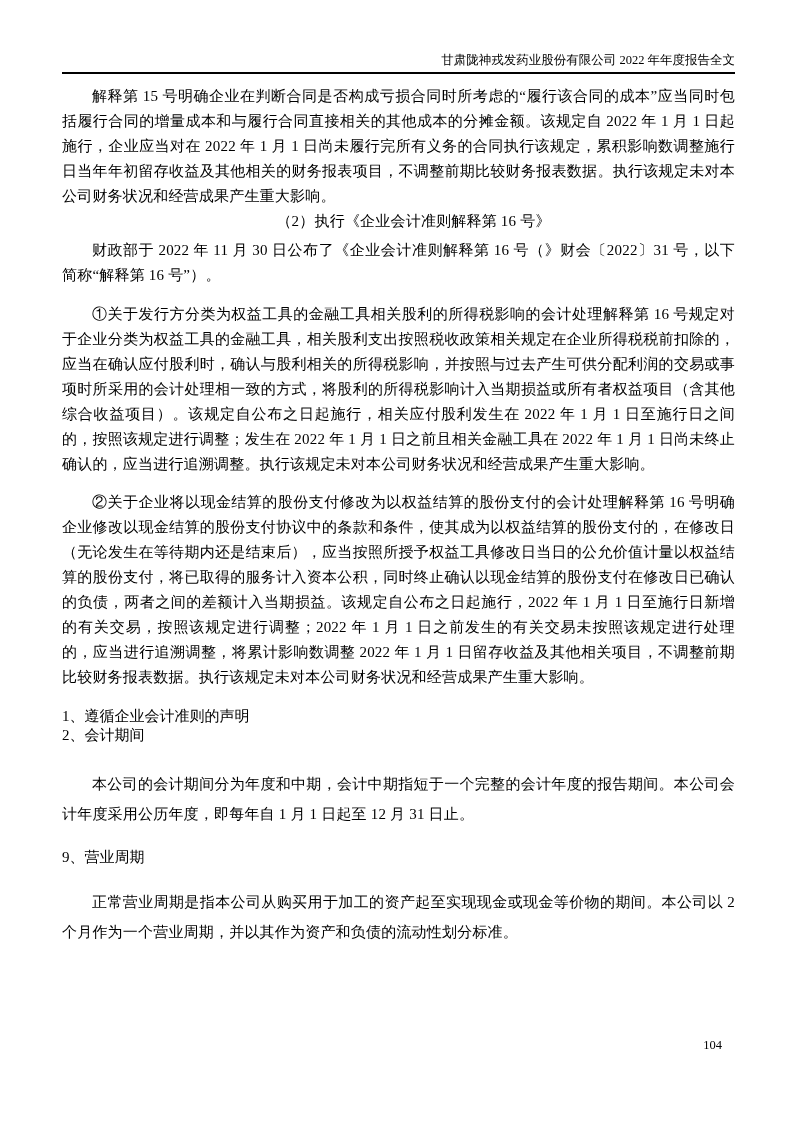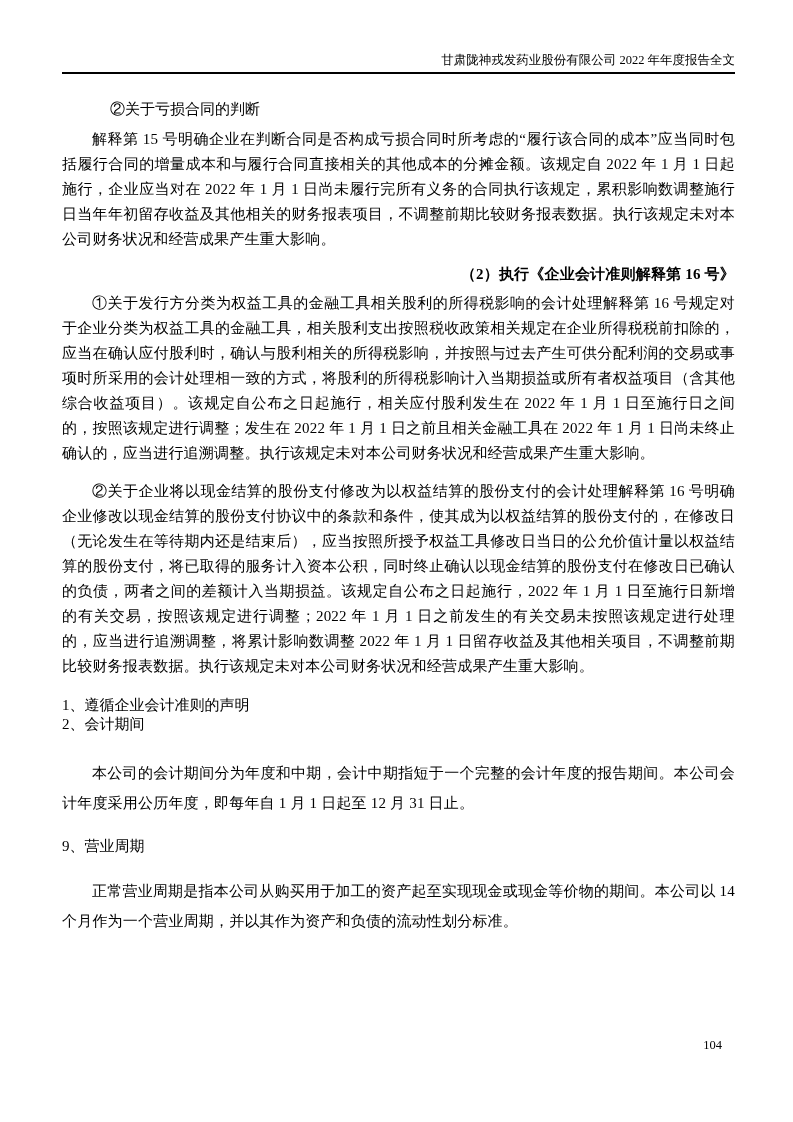--- a/index.html
+++ b/index.html
@@ -39,23 +39,23 @@
     text-indent: 30px;
     letter-spacing: 0.2px;
   }
   .h-sub {
     font-size: 15px;
     line-height: 16px;
     padding-left: 48px;
     margin-top: 27px;
   }
   .p1 { margin-top: 10px; }
-  .h2-line { margin-top: 10px; text-align: right; font-weight: bold; }
+  .h2-line { text-align: center; }
   .p2 { margin-top: 4px; }
-  .p3 { margin-top: 4px; }
+  .p3 { margin-top: 14px; }
   .p4 { margin-top: 13px; }
   .p5 { margin-top: 10px; text-indent: 45px; text-align: left; }
   
   .sec-h {
     font-size: 15px;
     line-height: 17px;
     font-weight: normal;
   }
   .s1h { margin-top: 18px; }
   .s2h { margin-top: 2px; }
@@ -78,39 +78,39 @@
 </head>
 <body>
 
 <div class="page">
   <div class="content">
 
     <div class="page-header">
       <div class="header-text">甘肃陇神戎发药业股份有限公司 2022 年年度报告全文</div>
     </div>
 
-    <div class="h-sub">②关于亏损合同的判断</div>
 
     <p class="para p1">解释第 15 号明确企业在判断合同是否构成亏损合同时所考虑的“履行该合同的成本”应当同时包括履行合同的增量成本和与履行合同直接相关的其他成本的分摊金额。该规定自 2022 年 1 月 1 日起施行，企业应当对在 2022 年 1 月 1 日尚未履行完所有义务的合同执行该规定，累积影响数调整施行日当年年初留存收益及其他相关的财务报表项目，不调整前期比较财务报表数据。执行该规定未对本公司财务状况和经营成果产生重大影响。</p>
 
     <p class="para h2-line">（2）执行《企业会计准则解释第 16 号》</p>
 
+    <p class="para p2">财政部于 2022 年 11 月 30 日公布了《企业会计准则解释第 16 号（》财会〔2022〕31 号，以下简称“解释第 16 号”）。</p>
 
     <p class="para p3">①关于发行方分类为权益工具的金融工具相关股利的所得税影响的会计处理解释第 16 号规定对于企业分类为权益工具的金融工具，相关股利支出按照税收政策相关规定在企业所得税税前扣除的，应当在确认应付股利时，确认与股利相关的所得税影响，并按照与过去产生可供分配利润的交易或事项时所采用的会计处理相一致的方式，将股利的所得税影响计入当期损益或所有者权益项目（含其他综合收益项目）。该规定自公布之日起施行，相关应付股利发生在 2022 年 1 月 1 日至施行日之间的，按照该规定进行调整；发生在 2022 年 1 月 1 日之前且相关金融工具在 2022 年 1 月 1 日尚未终止确认的，应当进行追溯调整。执行该规定未对本公司财务状况和经营成果产生重大影响。</p>
 
     <p class="para p4">②关于企业将以现金结算的股份支付修改为以权益结算的股份支付的会计处理解释第 16 号明确企业修改以现金结算的股份支付协议中的条款和条件，使其成为以权益结算的股份支付的，在修改日（无论发生在等待期内还是结束后），应当按照所授予权益工具修改日当日的公允价值计量以权益结算的股份支付，将已取得的服务计入资本公积，同时终止确认以现金结算的股份支付在修改日已确认的负债，两者之间的差额计入当期损益。该规定自公布之日起施行，2022 年 1 月 1 日至施行日新增的有关交易，按照该规定进行调整；2022 年 1 月 1 日之前发生的有关交易未按照该规定进行处理的，应当进行追溯调整，将累计影响数调整 2022 年 1 月 1 日留存收益及其他相关项目，不调整前期比较财务报表数据。执行该规定未对本公司财务状况和经营成果产生重大影响。</p>
 
 
     <h3 class="sec-h s1h">1、遵循企业会计准则的声明</h3>
 
 
     <h3 class="sec-h s2h">2、会计期间</h3>
 
     <p class="para loose s2p">本公司的会计期间分为年度和中期，会计中期指短于一个完整的会计年度的报告期间。本公司会计年度采用公历年度，即每年自 1 月 1 日起至 12 月 31 日止。</p>
 
     <h3 class="sec-h s3h">9、营业周期</h3>
 
-    <p class="para loose s3p">正常营业周期是指本公司从购买用于加工的资产起至实现现金或现金等价物的期间。本公司以 14 个月作为一个营业周期，并以其作为资产和负债的流动性划分标准。</p>
+    <p class="para loose s3p">正常营业周期是指本公司从购买用于加工的资产起至实现现金或现金等价物的期间。本公司以 2 个月作为一个营业周期，并以其作为资产和负债的流动性划分标准。</p>
 
   </div>
 
   <div class="page-number">104</div>
 </div>
 
 </body></html>

